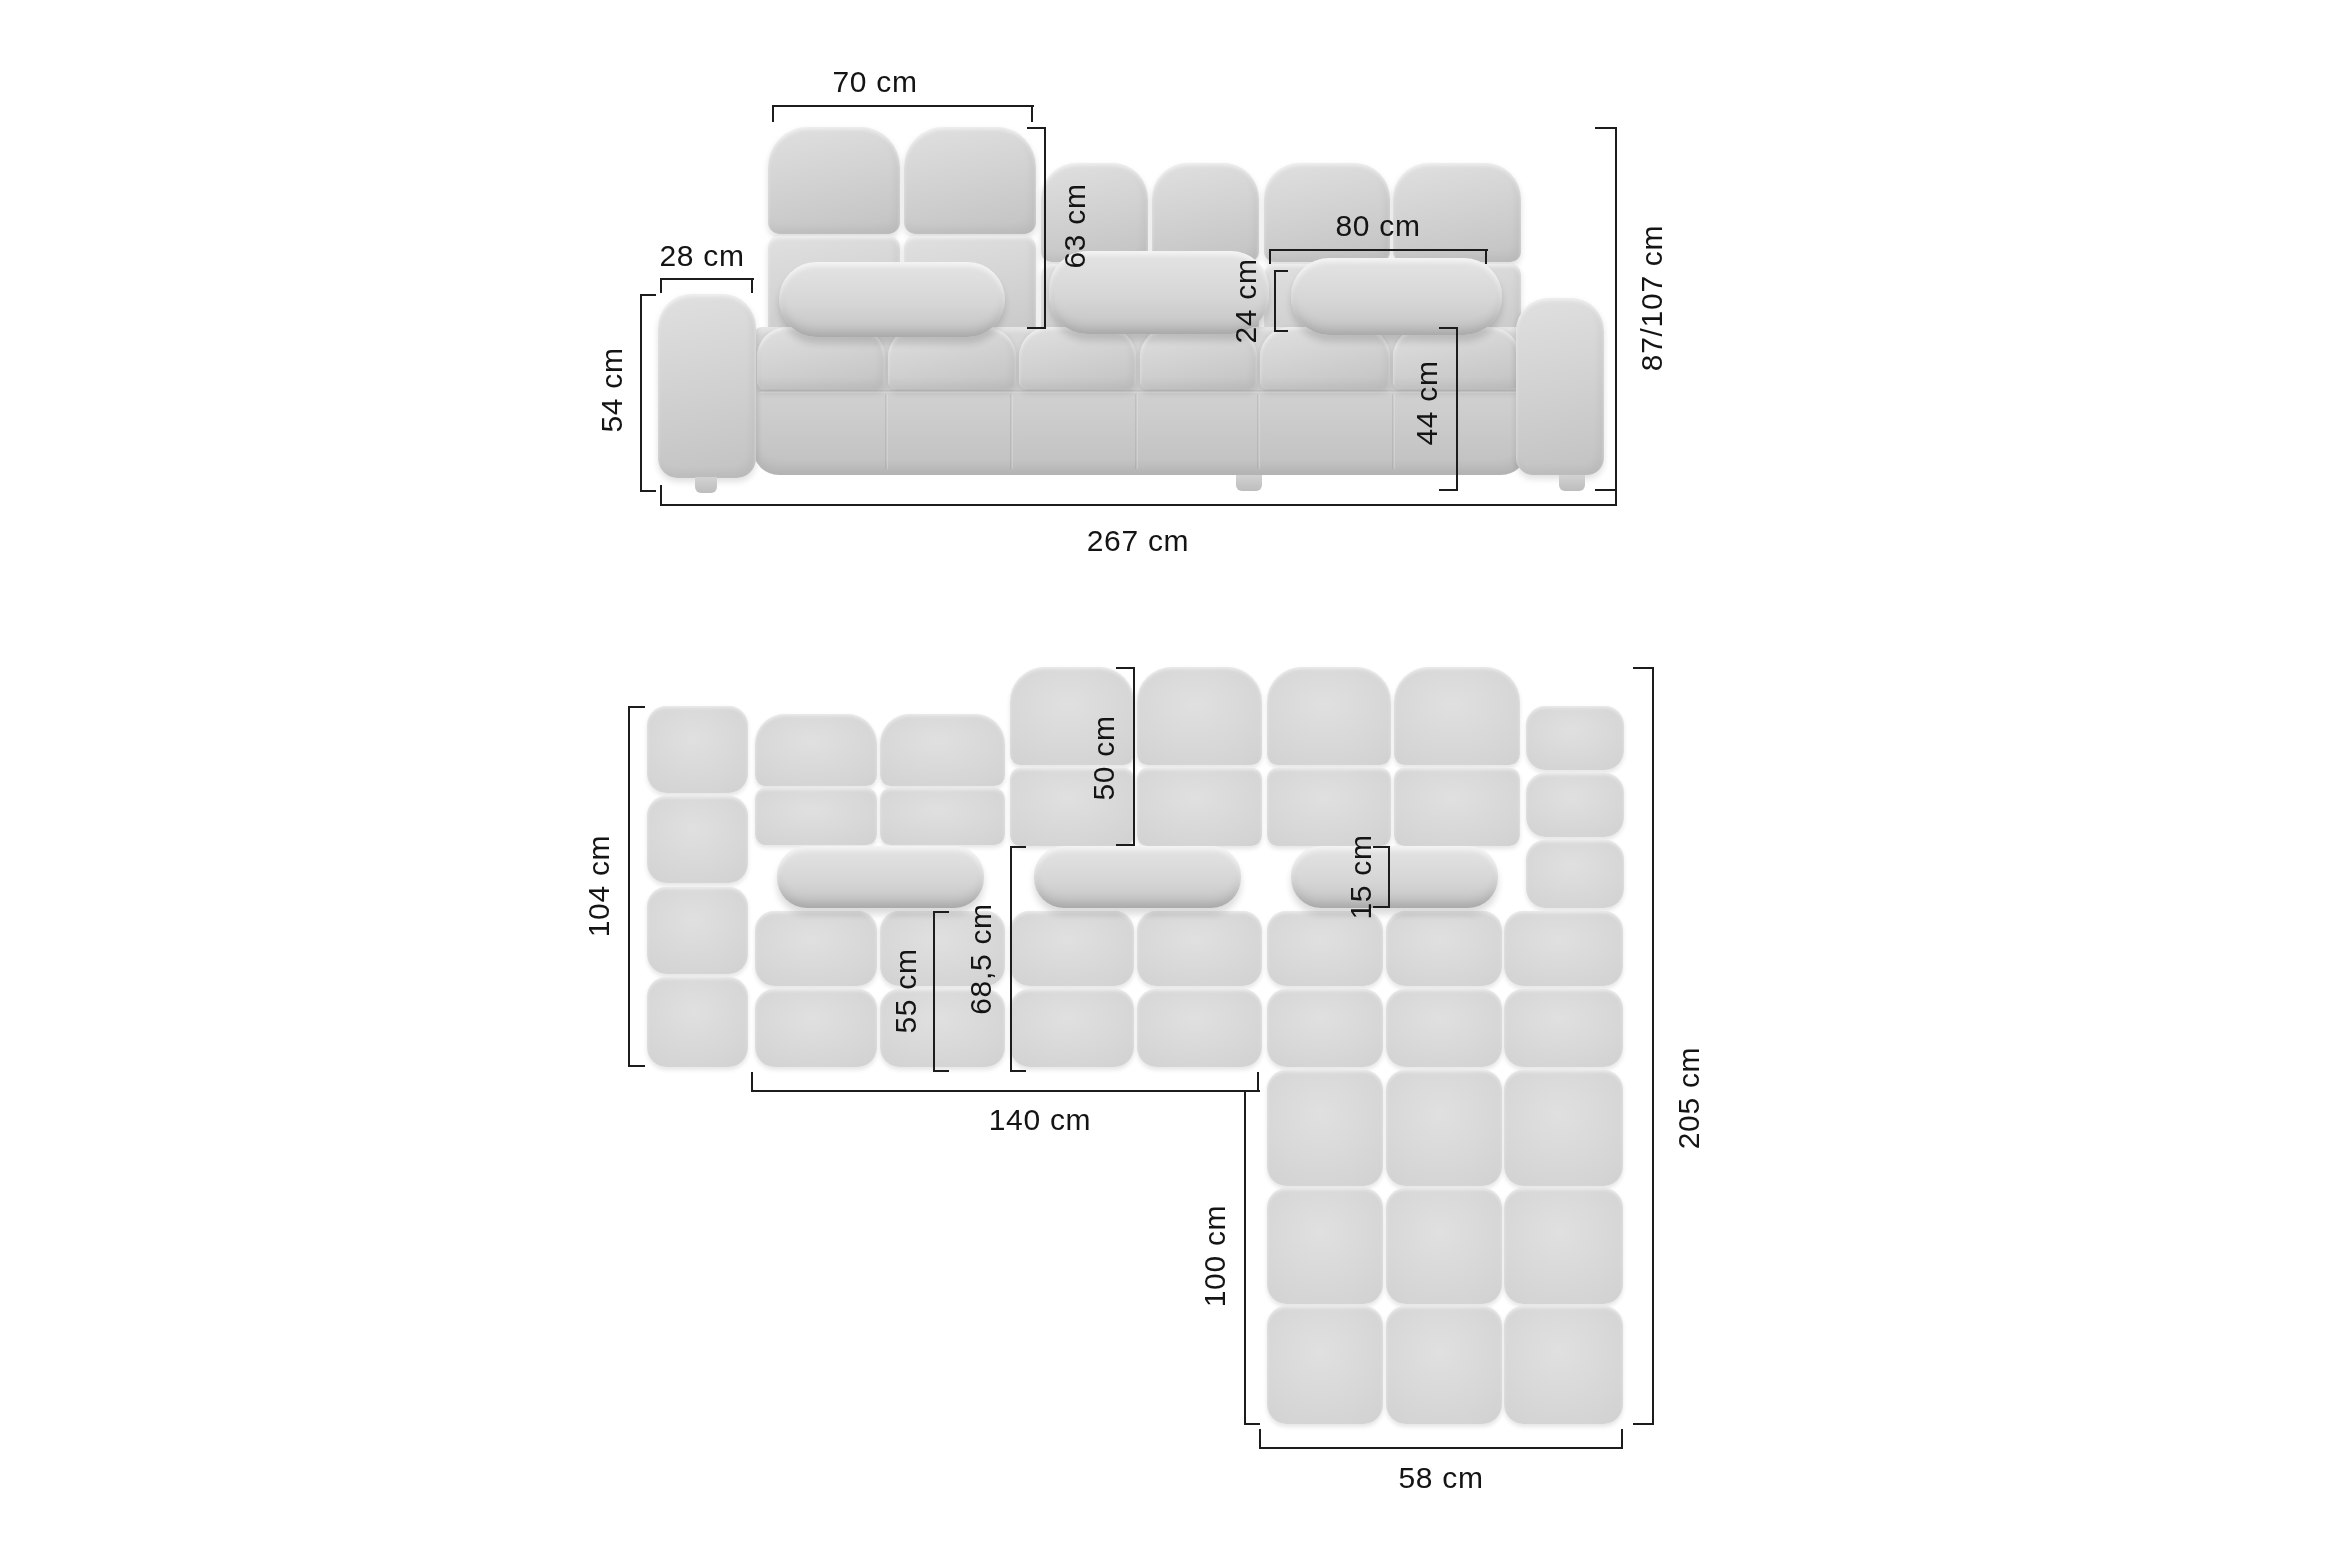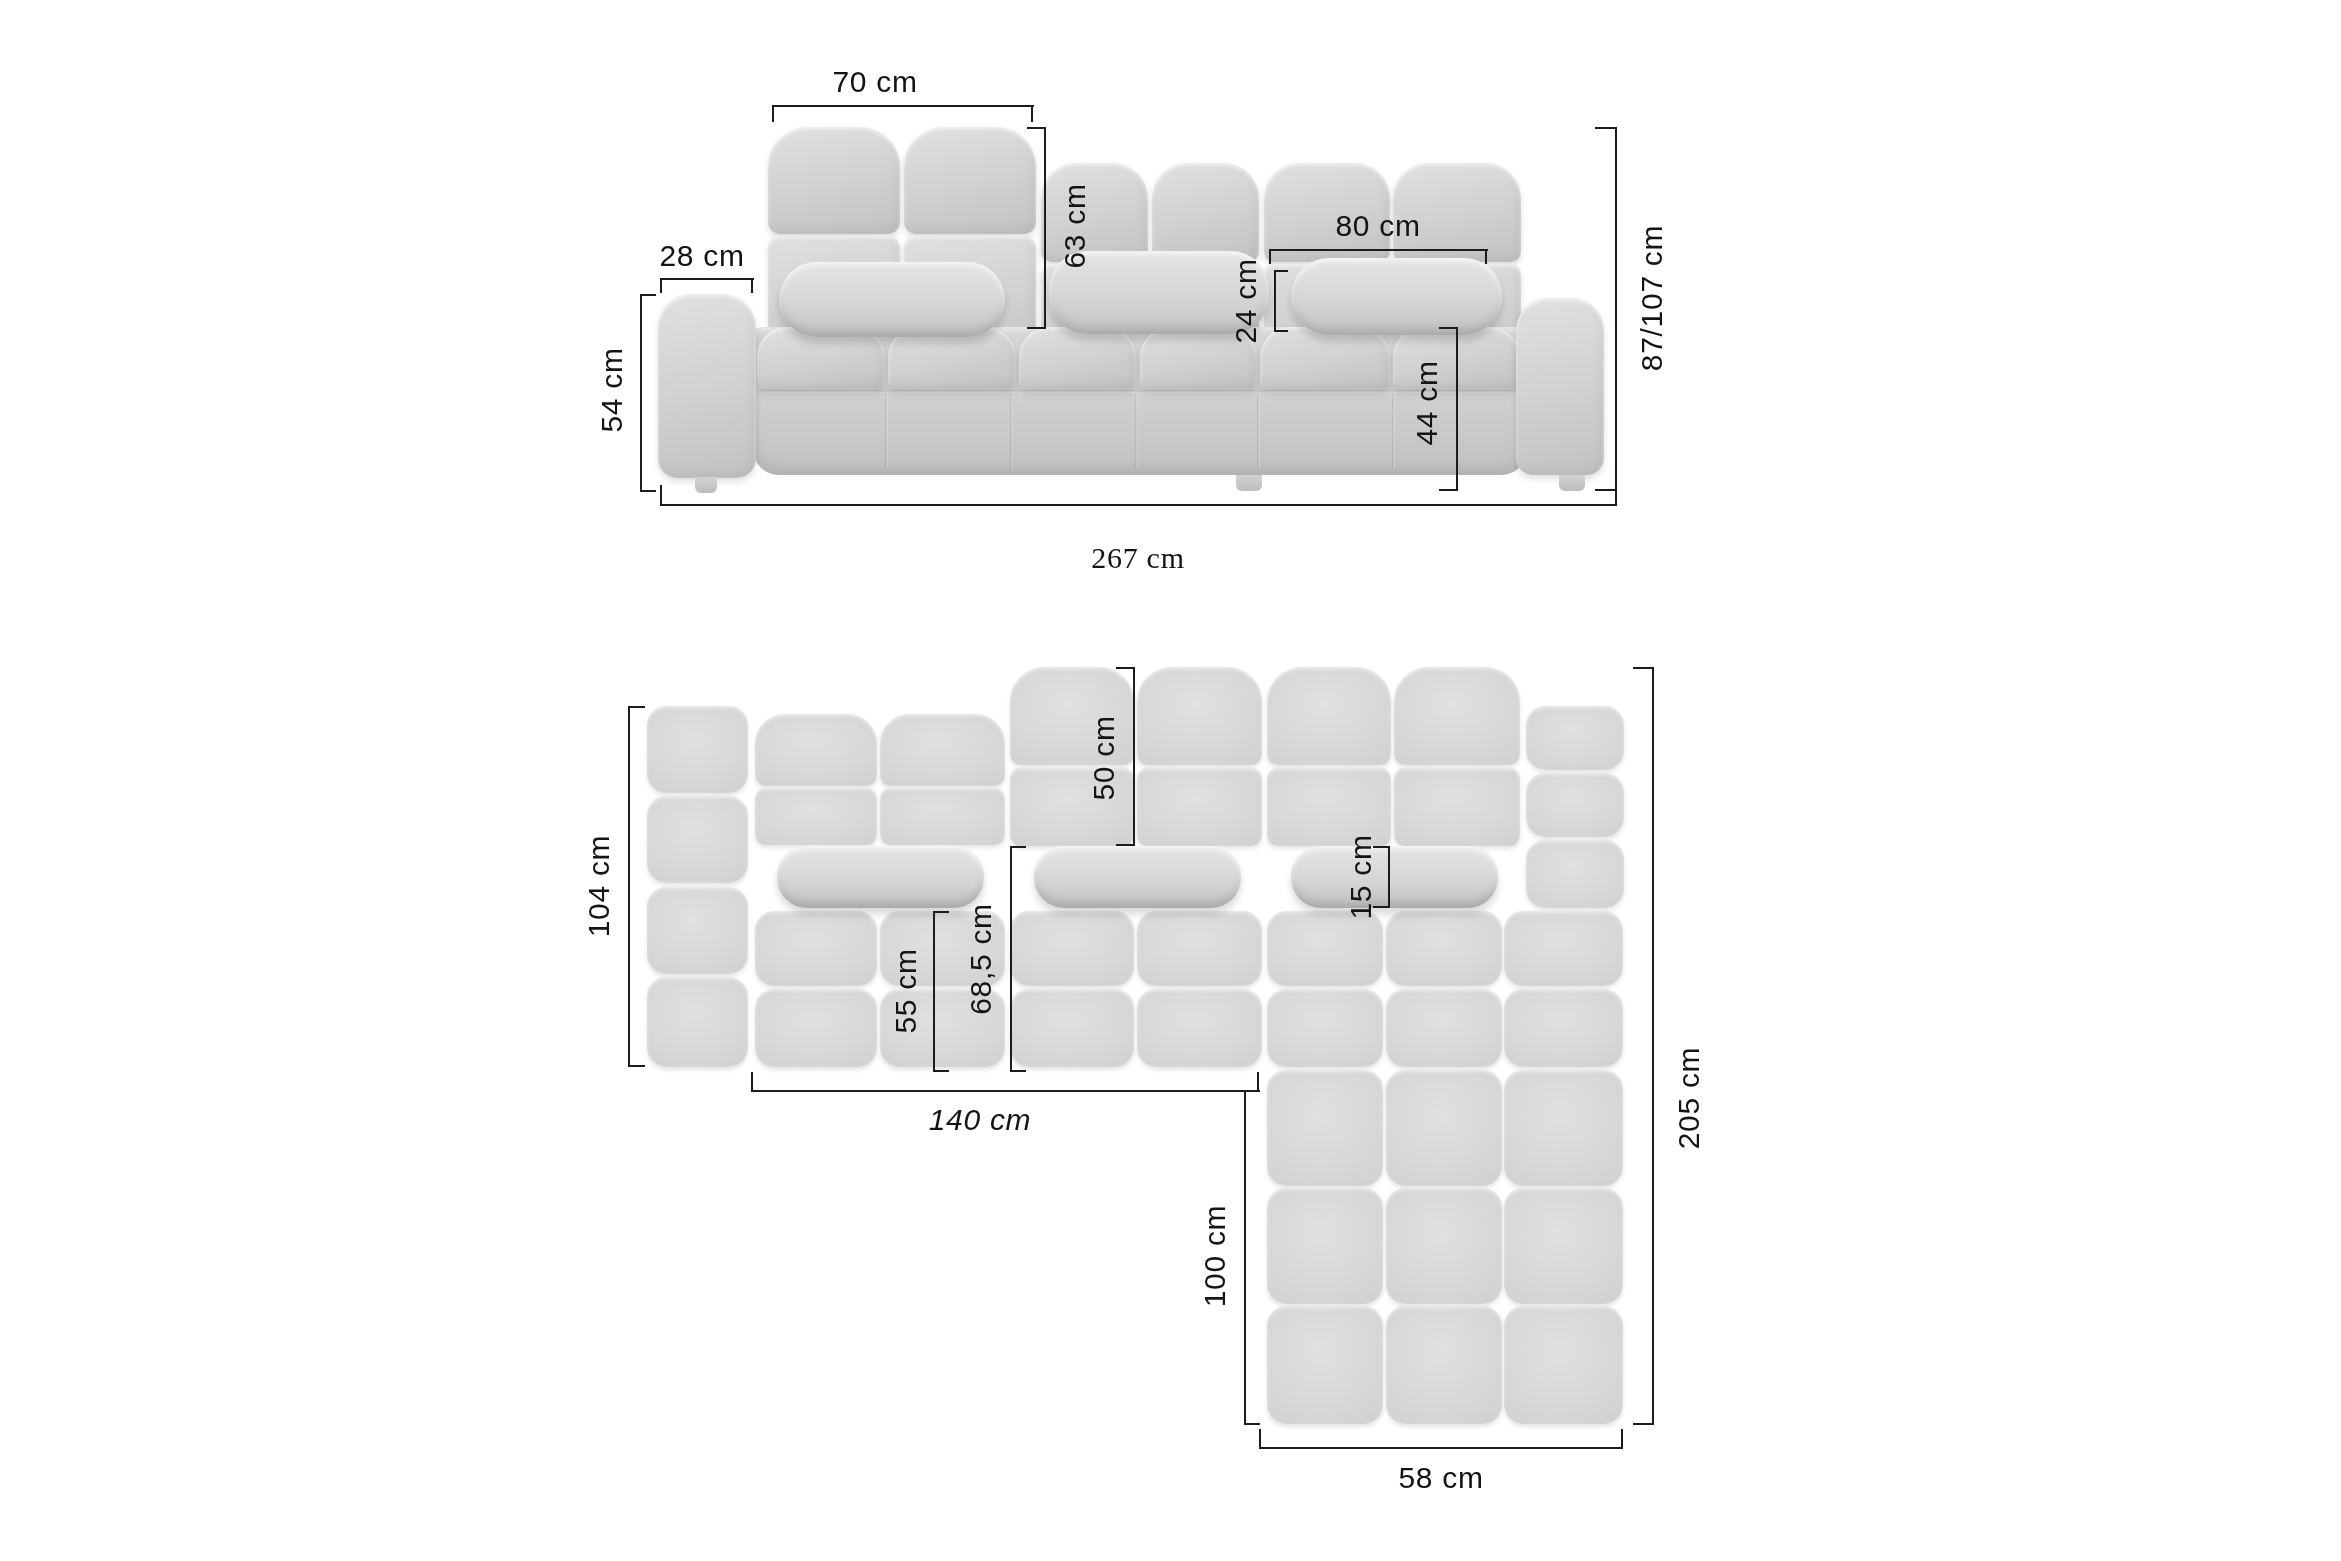--- a/index.html
+++ b/index.html
@@ -125,21 +125,21 @@
       <div class="ln" style="left:1615px;top:127px;width:2px;height:364px"></div>
       <div class="ln" style="left:1595px;top:127px;width:19.5px;height:2px"></div>
       <div class="ln" style="left:1595px;top:489px;width:19.5px;height:2px"></div>
       <div class="lb v" style="left:1652px;top:298px;">87/107 cm</div>
     </div>
 
     <div>
       <div class="ln" style="left:660px;top:504px;width:957px;height:2px"></div>
       <div class="ln" style="left:660px;top:485px;width:2px;height:19.5px"></div>
       <div class="ln" style="left:1615px;top:485px;width:2px;height:19.5px"></div>
-      <div class="lb" style="left:1138px;top:558px;font-family:Liberation Serif, serif;">267 cm</div>
+      <div class="lb" style="left:1138px;top:541px;">267 cm</div>
     </div>
   </div>
 
   <div>
 
     <div class="cv" style="left:647px;top:706px;width:101px;height:87px;"></div>
     <div class="cv" style="left:647px;top:796px;width:101px;height:87px;"></div>
     <div class="cv" style="left:647px;top:887px;width:101px;height:87px;"></div>
     <div class="cv" style="left:647px;top:977px;width:101px;height:90px;"></div>
 
@@ -223,21 +223,21 @@
       <div class="ln" style="left:1010px;top:846px;width:2px;height:226px"></div>
       <div class="ln" style="left:1010px;top:846px;width:15.6px;height:2px"></div>
       <div class="ln" style="left:1010px;top:1070px;width:15.6px;height:2px"></div>
       <div class="lb v" style="left:981px;top:959px;">68,5 cm</div>
     </div>
 
     <div>
       <div class="ln" style="left:751px;top:1090px;width:507px;height:2px"></div>
       <div class="ln" style="left:751px;top:1072px;width:2px;height:18px"></div>
       <div class="ln" style="left:1257px;top:1072px;width:2px;height:18px"></div>
-      <div class="lb" style="left:980px;top:1120px;font-style:italic;">140 cm</div>
+      <div class="lb" style="left:1040px;top:1120px;">140 cm</div>
     </div>
 
     <div>
       <div class="ln" style="left:1244px;top:1090px;width:2px;height:334px"></div>
       <div class="ln" style="left:1244px;top:1090px;width:15.6px;height:2px"></div>
       <div class="ln" style="left:1244px;top:1423px;width:15.6px;height:2px"></div>
       <div class="lb v" style="left:1215px;top:1256px;">100 cm</div>
     </div>
 
     <div>

